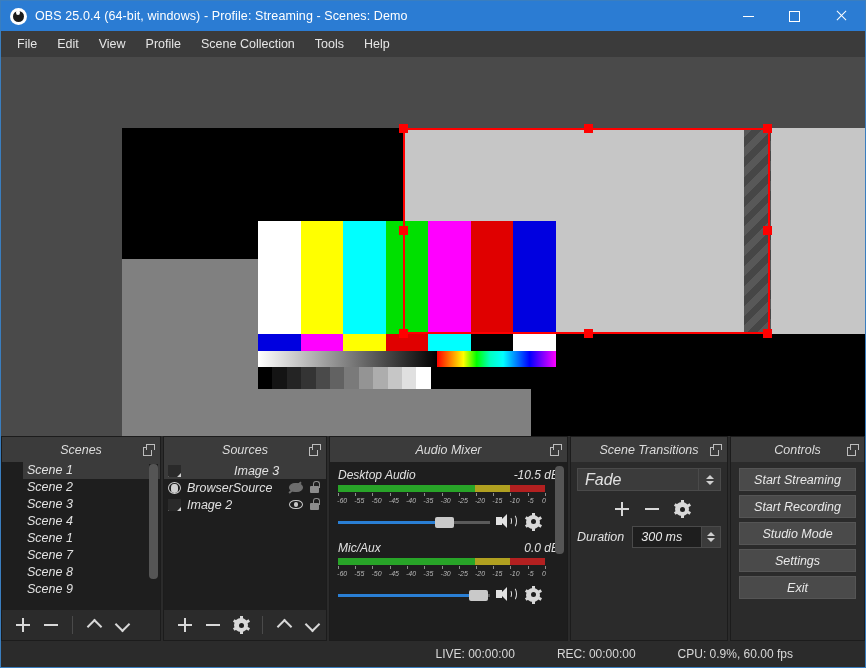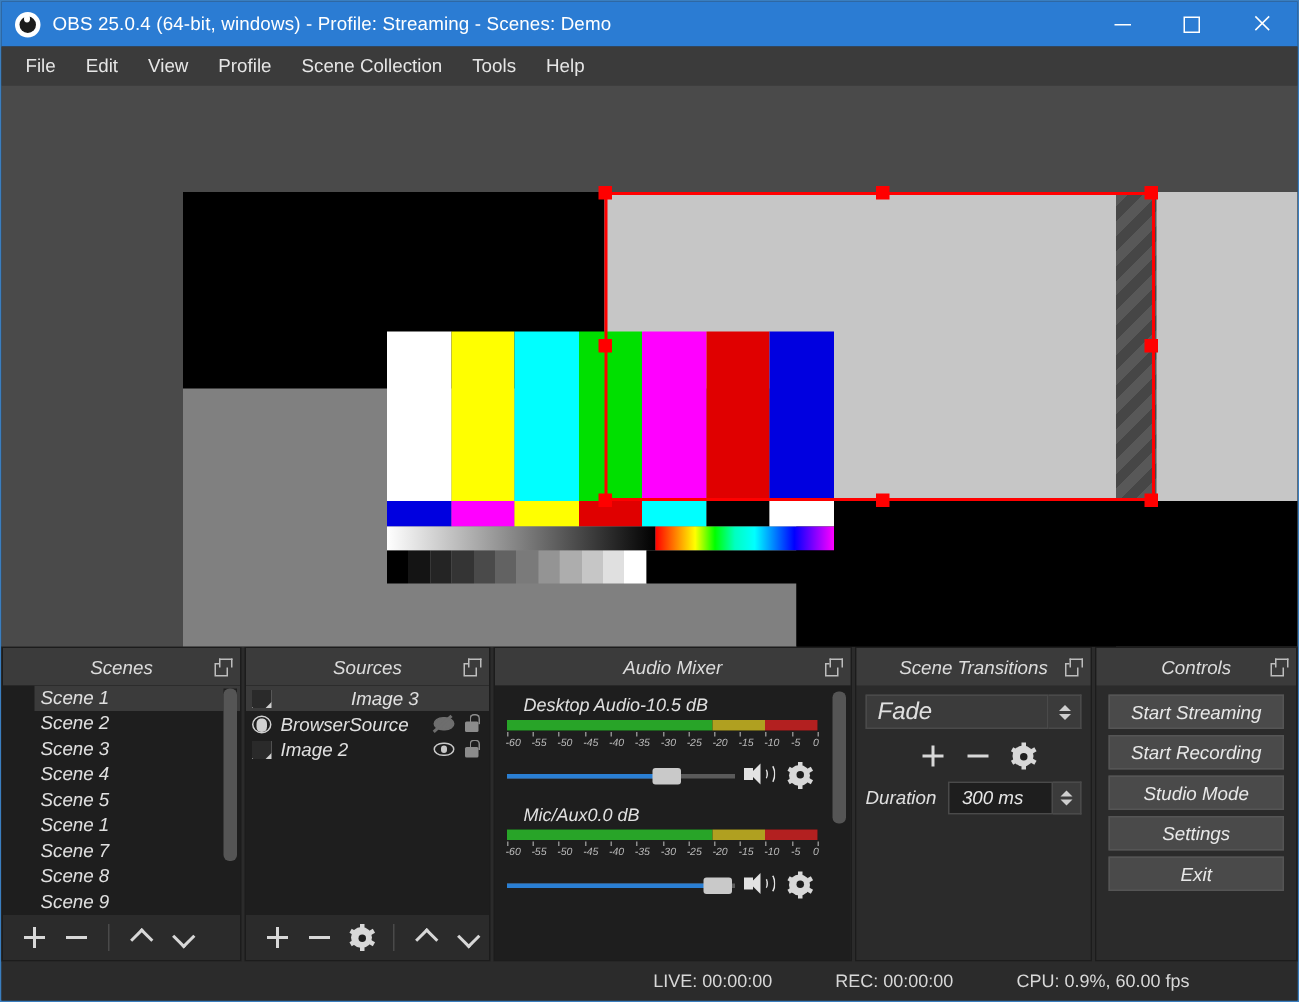--- a/index.html
+++ b/index.html
@@ -233,22 +233,22 @@
   .lock .shackle {
     position:absolute; left:5px; top:0px; width:7px; height:7px;
     border:1.6px solid #8c8c8c; border-bottom:none; border-radius:3px 3px 0 0;
   }
 
   
   .dock-mixer { width: 239px; }
   .mixer-body { padding: 6px 8px 0 8px; position: relative; }
   .ch { margin-bottom: 11px; }
   .ch-head {
-    display: flex; align-items: baseline;
-    font-size: 12px; color: #e0e0e0; margin-bottom: 3px; margin-left: 11px;
+    display: flex; justify-content: space-between; align-items: baseline;
+    font-size: 12px; color: #e0e0e0; margin-bottom: 3px;
   }
   .meter {
     height: 7px; width: 207px; display: flex;
     background: #101010; margin-bottom: 1px;
   }
   .meter .g { flex: 0 0 66%; background: #28a428; }
   .meter .y { flex: 0 0 17%; background: #b0a020; }
   .meter .r { flex: 0 0 17%; background: #b32020; }
   .meter.mic .g { background: #28a428; }
   .ticks {
@@ -486,21 +486,20 @@
       <div class="dock-title">
         <span>Scenes</span>
         <span class="float-ico"></span>
       </div>
       <div class="dock-body">
         <div class="list">
           <div class="scene-item sel">Scene 1</div>
           <div class="scene-item">Scene 2</div>
           <div class="scene-item">Scene 3</div>
           <div class="scene-item">Scene 4</div>
-          <div class="scene-item">Scene 5</div>
           <div class="scene-item">Scene 1</div>
           <div class="scene-item">Scene 7</div>
           <div class="scene-item">Scene 8</div>
           <div class="scene-item">Scene 9</div>
         </div>
         <div class="vscroll">
           <div class="thumb"></div>
         </div>
       </div>
       <div class="dock-toolbar">

